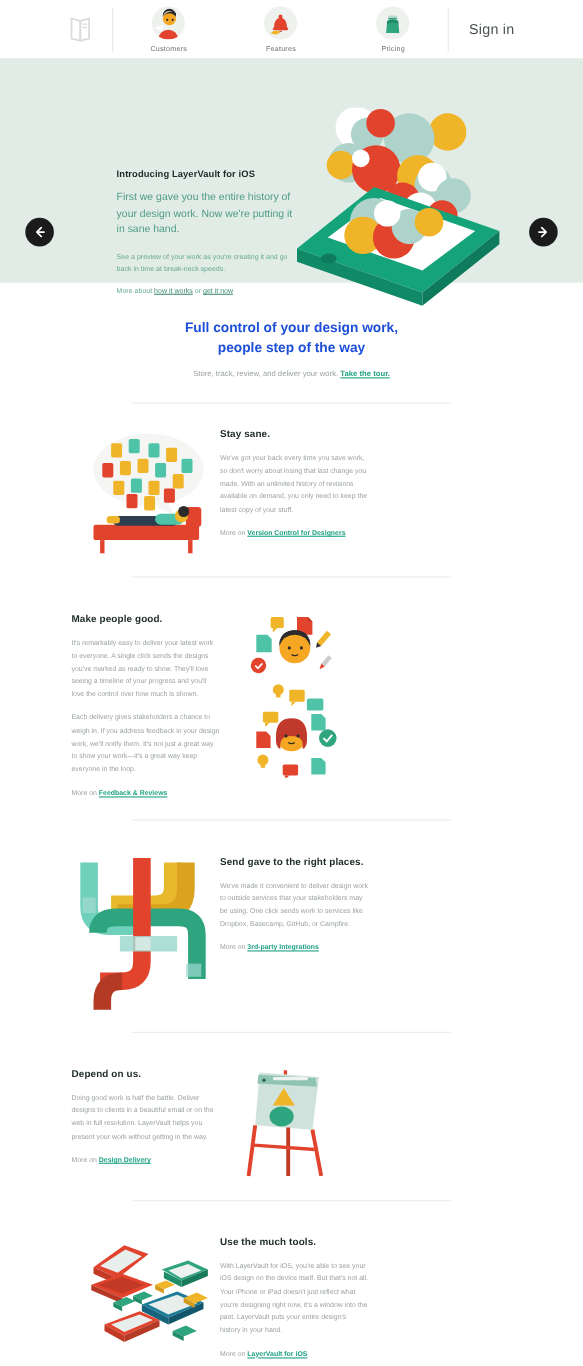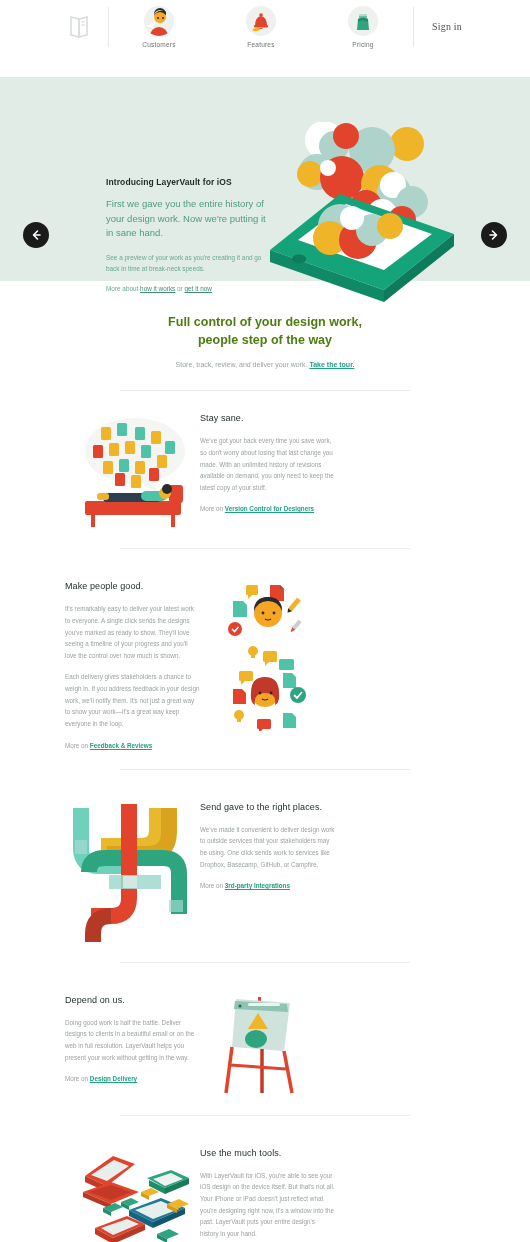--- a/index.html
+++ b/index.html
@@ -20,62 +20,61 @@
     align-items: center;
     justify-content: center;
     position: relative;
   }
   .nav-logo { width: 22px; height: 26px; display: flex; align-items: center; justify-content: center; }
   .nav-sep { width: 1px; height: 40px; background: #e8e8e8; margin: 0 18px; }
   .nav-items { display: flex; align-items: flex-start; gap: 38px; }
   .nav-item { display: flex; flex-direction: column; align-items: center; width: 64px; text-decoration: none; }
   .nav-ico { width: 30px; height: 30px; border-radius: 50%; background: #f1f3f0; display: block; position: relative; overflow: hidden; }
   .nav-label { font-size: 6.5px; color: #6b7572; margin-top: 5px; letter-spacing: .2px; }
-  .signin { font-size: 10px; color: #4a5250; text-decoration: none; letter-spacing: .2px; font-family: Liberation Serif, serif; }
+  .signin { font-size: 13px; color: #4a5250; text-decoration: none; letter-spacing: .2px; }
 
   
   .hero {
     background: #e2ece6;
     height: 204px;
     position: relative;
     display: flex;
     align-items: center;
-    margin-top: 24px;
   }
   .hero-copy { position: absolute; left: 106px; top: 100px; width: 160px; }
   .hero-kicker { font-size: 8.5px; font-weight: bold; color: #1d2b28; letter-spacing: .1px; }
   .hero-lede { font-size: 9.5px; line-height: 1.55; color: #4f9c84; margin-top: 10px; }
   .hero-sub { font-size: 6.4px; line-height: 1.65; color: #68a993; margin-top: 12px; }
   .hero-more { font-size: 6.4px; color: #68a993; margin-top: 11px; }
   .hero-more a { color: #3f8c73; text-decoration: underline; }
   .arrow {
     position: absolute; top: 145px; width: 26px; height: 26px; border-radius: 50%;
     background: #1b1b1b; display: flex; align-items: center; justify-content: center;
     cursor: pointer;
   }
   .arrow.left { left: 23px; }
   .arrow.right { right: 23px; }
   .hero-art { position: absolute; left: 262px; top: 45px; width: 200px; height: 200px; }
 
   
   .intro { padding: 32px 0 0; text-align: center; }
-  .intro h2 { font-size: 12.5px; line-height: 1.45; color: #4d7c0f; font-weight: bold; }
+  .intro h2 { font-size: 12.5px; line-height: 1.45; color: #1d4ed8; font-weight: bold; }
   .intro p { font-size: 7px; color: #9aa3a0; margin-top: 12px; }
   .intro p a { color: #22a081; font-weight: bold; text-decoration: underline; }
   .divider { width: 290px; height: 1px; background: #ececec; margin: 22px auto 0; }
 
   
   .feature { display: flex; align-items: flex-start; width: 400px; margin: 0 auto; padding: 22px 0 10px; }
   .feature .art { width: 135px; flex: 0 0 135px; display: flex; align-items: flex-start; justify-content: center; }
   .feature .txt { width: 135px; flex: 0 0 135px; }
   .feature.art-left .art { order: 1; margin-right: 0; }
   .feature.art-left .txt { order: 2; margin-left: 0; }
   .feature.art-right .txt { order: 1; }
   .feature.art-right .art { order: 2; }
-  .feature h3 { font-size: 9px; font-weight: normal; color: #1d2b28; margin-bottom: 12px; letter-spacing: .1px; }
+  .feature h3 { font-size: 9px; font-weight: bold; color: #1d2b28; margin-bottom: 12px; letter-spacing: .1px; }
   .feature p { font-size: 6.3px; line-height: 1.85; color: #9aa3a0; margin-bottom: 10px; }
   .feature .more { font-size: 6.3px; color: #9aa3a0; margin-top: 12px; }
   .feature .more a { color: #1fa183; font-weight: bold; text-decoration: underline; }
   .row-divider { width: 290px; height: 1px; background: #ececec; margin: 10px auto; }
   svg { display: block; }
 </style>
 </head>
 <body>
 
 <div class="page">

